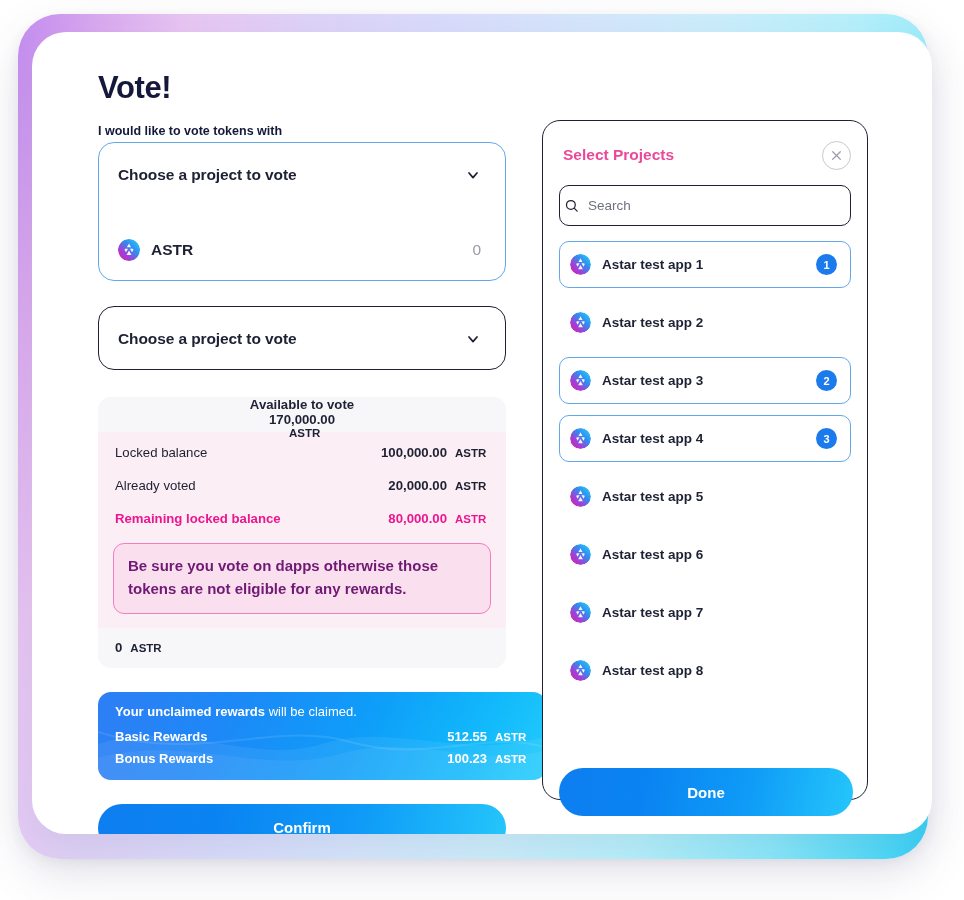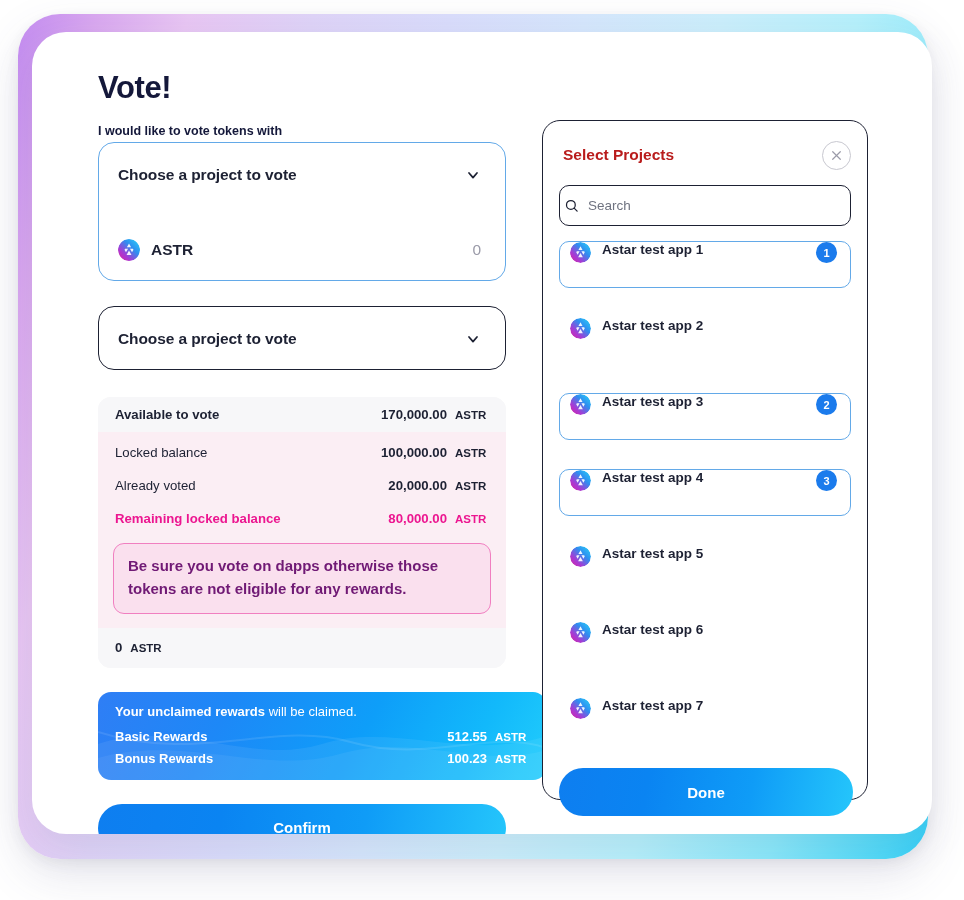--- a/index.html
+++ b/index.html
@@ -127,21 +127,21 @@
     background: #f7f7f9;
   }
   .bal-row {
     display: flex;
     align-items: center;
     padding: 0 17px;
     height: 33px;
     font-size: 13.2px;
     color: #1d2133;
   }
-  .bal-row.head { height: 35px; font-weight: bold; background: #f7f7f9; }
+  .bal-row.head { height: 35px; font-weight: bold; background: #f7f7f9; flex-direction: column; }
   .bal-mid { background: #fbeef4; padding: 4px 0 10px; }
   .bal-row.pink-accent { color: #ec1690; font-weight: bold; }
   .bal-label { flex: 1; }
   .bal-val { font-weight: bold; text-align: right; }
   .bal-unit {
     width: 42px;
     text-align: left;
     padding-left: 8px;
     font-size: 11.5px;
     font-weight: bold;
@@ -217,21 +217,21 @@
   .panel-head {
     display: flex;
     align-items: center;
     height: 32px;
     margin-bottom: 14px;
   }
   .panel-title {
     flex: 1;
     font-size: 15.5px;
     font-weight: bold;
-    color: #b91c1c;
+    color: #ec4899;
     padding-left: 4px;
   }
   .close-btn {
     width: 29px; height: 29px;
     border-radius: 50%;
     border: 1.3px solid #c8c8d0;
     background: #fff;
     display: flex; align-items: center; justify-content: center;
     cursor: pointer;
     color: #9a9aa8;
@@ -256,24 +256,24 @@
     background: transparent;
   }
   .search-wrap input::placeholder { color: #6f7380; }
 
   #project-list {
     height: 521px;
     overflow: hidden;
   }
   .proj-item {
     display: flex;
-    align-items: flex-start;
+    align-items: center;
     height: 47px;
     padding: 0 13px 0 10px;
-    margin-bottom: 29px;
+    margin-bottom: 11px;
     border-radius: 10px;
     border: 1.3px solid transparent;
     cursor: pointer;
     background: #fff;
   }
   .proj-item.selected { border-color: #63a9e8; }
   .proj-name {
     flex: 1;
     font-size: 13.5px;
     font-weight: bold;

